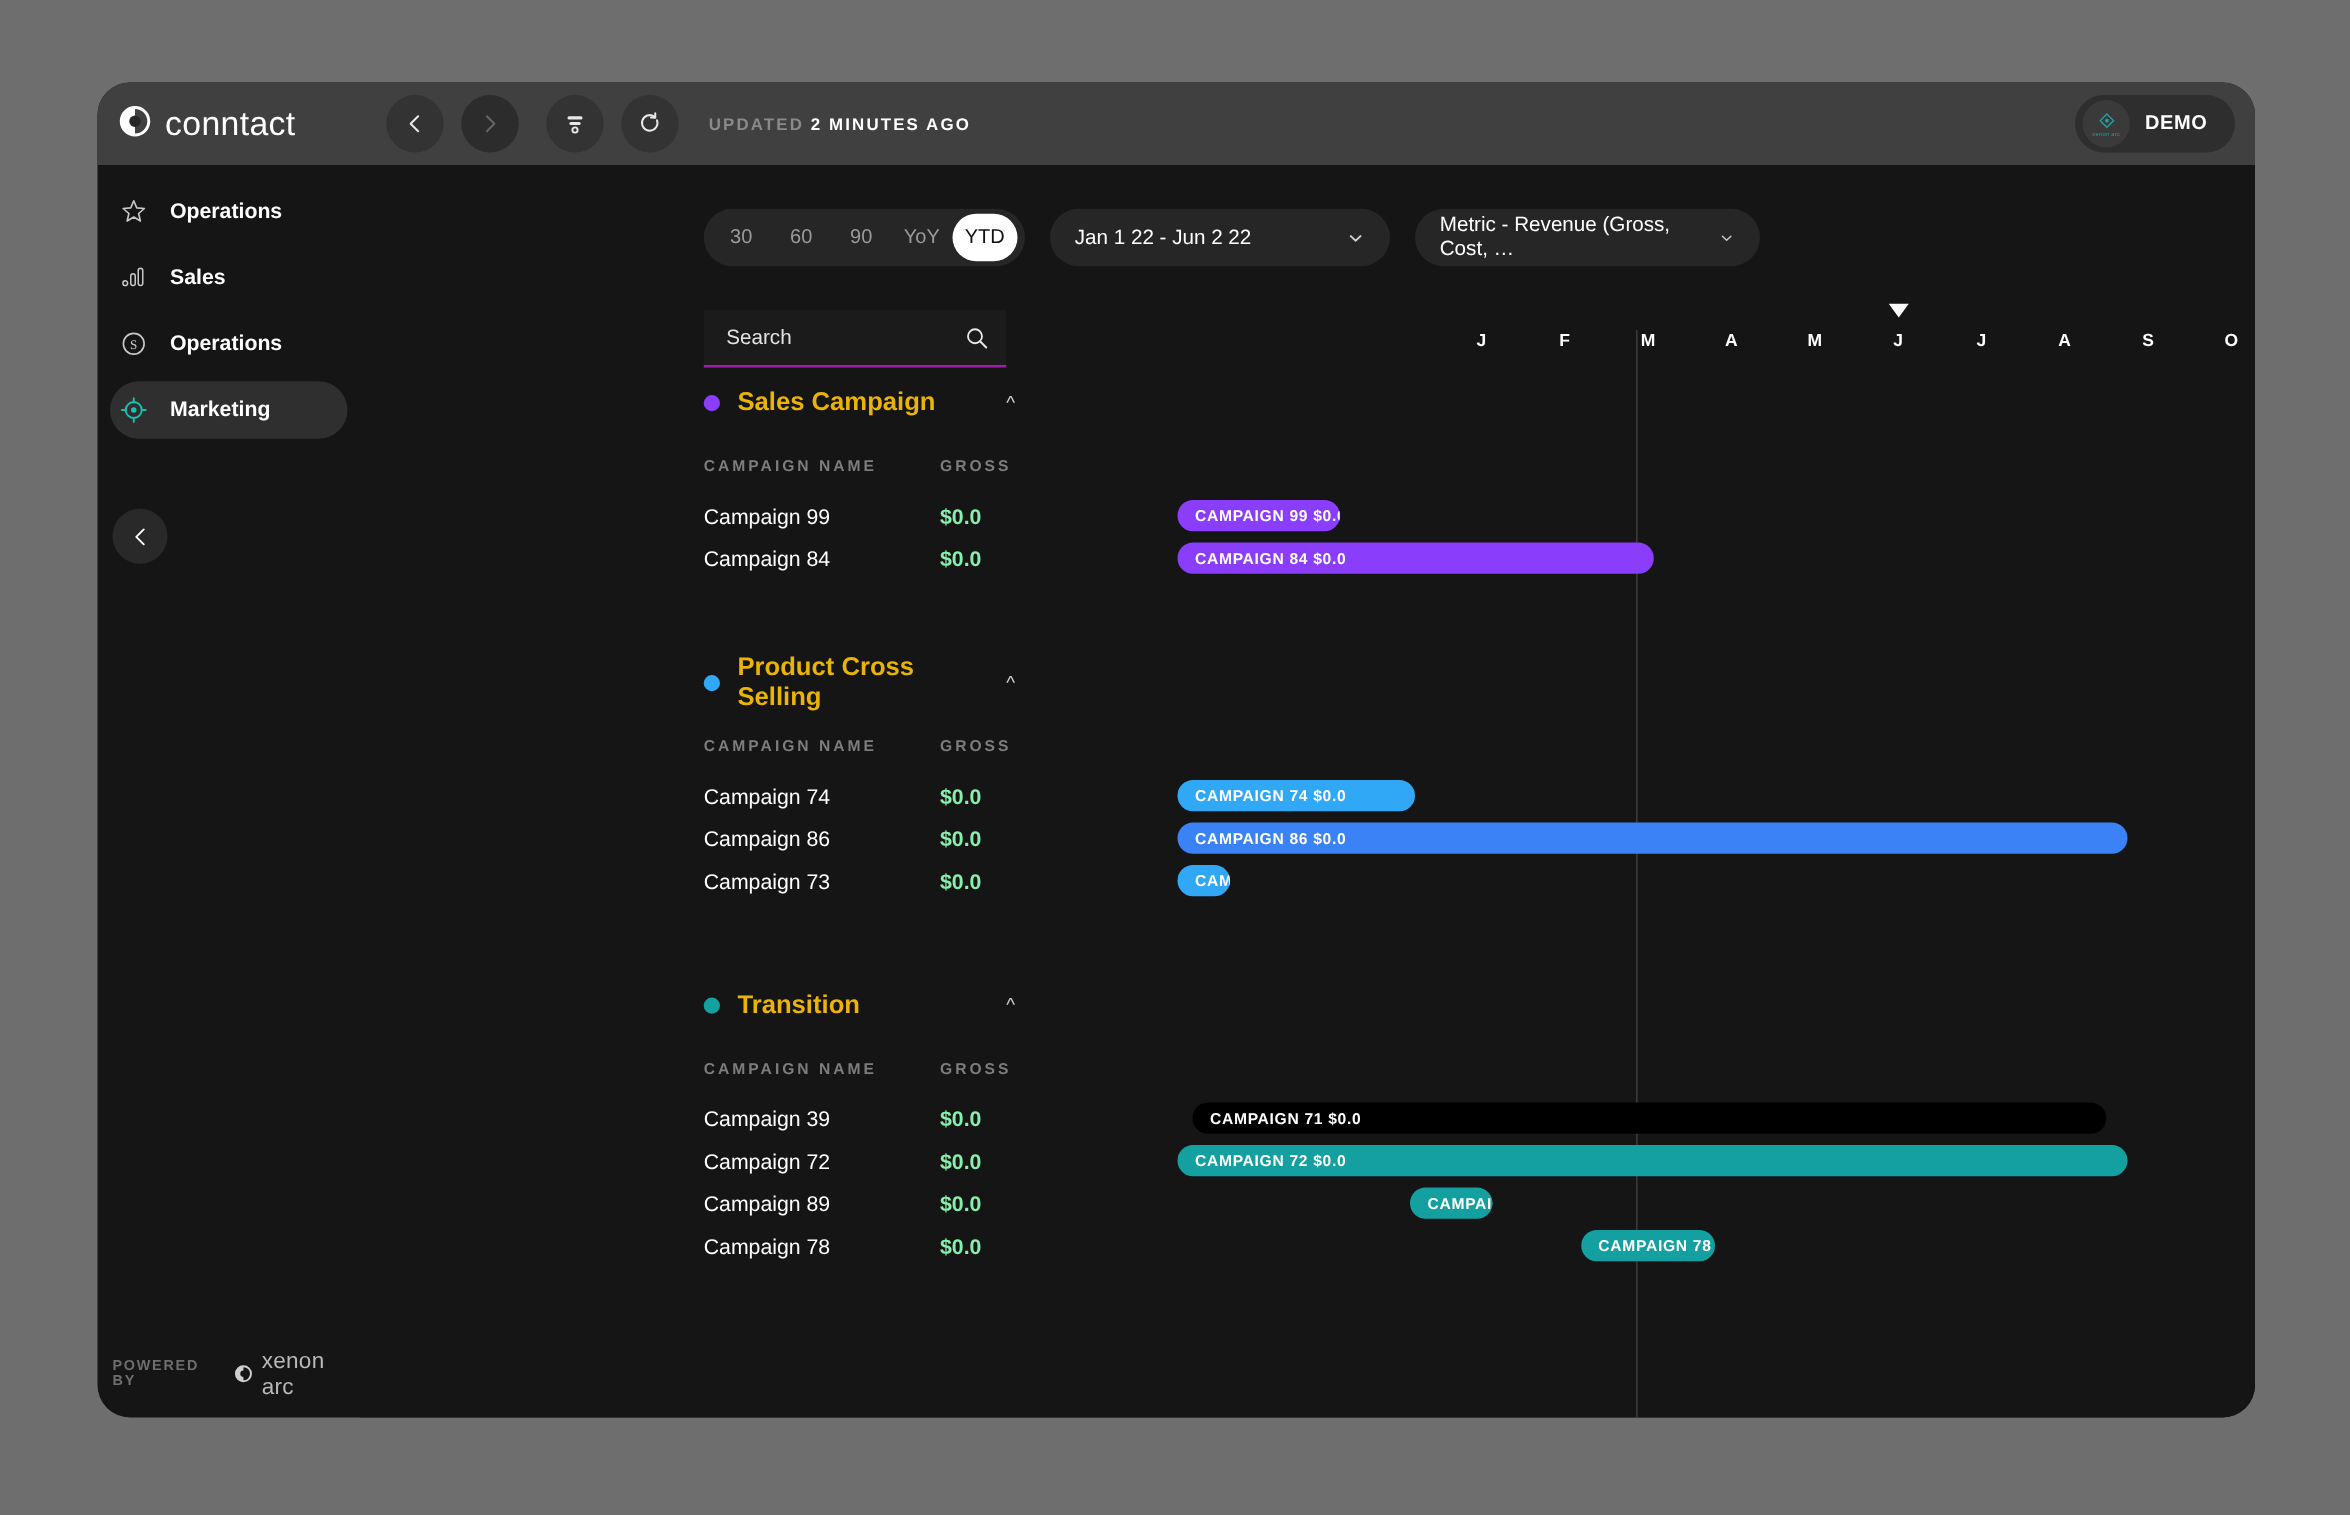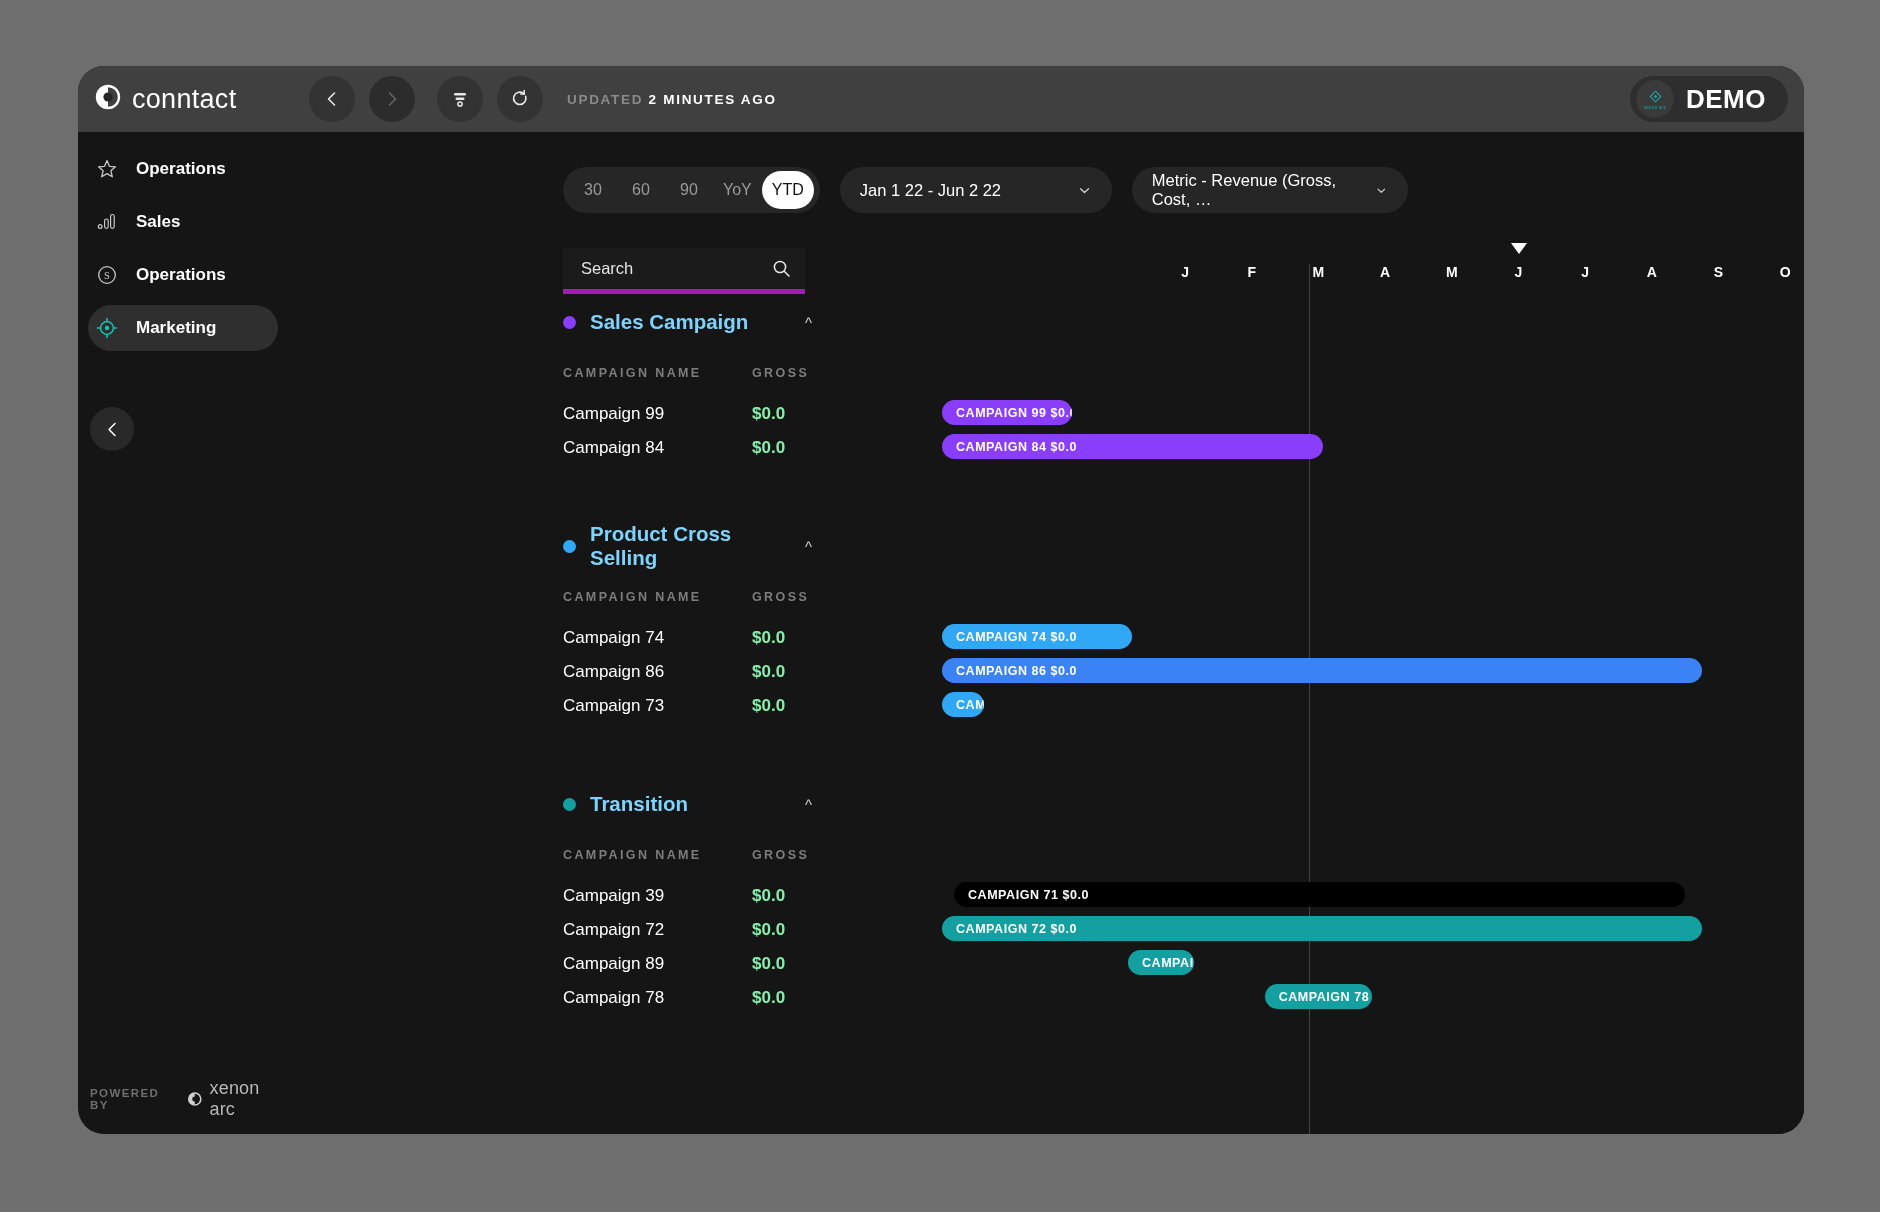--- a/index.html
+++ b/index.html
@@ -89,21 +89,21 @@
     justify-content: center;
     gap: 1px;
   }
   #demo-avatar-text {
     color: #1fa3a3;
     font-size: 4.5px;
     letter-spacing: 0.3px;
   }
   #demo-label {
     color: #ffffff;
-    font-size: 26px;
+    font-size: 16px;
     font-weight: bold;
     letter-spacing: 0.5px;
   }
 
   
   #sidebar {
     position: absolute;
     left: 0; top: 66px;
     width: 210px;
     height: 1002px;
@@ -213,21 +213,21 @@
   #date-dropdown { width: 272px; }
   #metric-dropdown { width: 276px; }
 
   
   #search-box {
     position: absolute;
     left: 275px; top: 116px;
     width: 242px;
     height: 46px;
     background: #1b1b1b;
-    border-bottom: 5px solid #a21caf;
+    border-bottom: 2px solid #a21caf;
     display: flex;
     align-items: center;
     justify-content: space-between;
     padding: 0 14px 0 18px;
   }
   #search-input {
     background: transparent;
     border: none;
     outline: none;
     color: #ffffff;
@@ -285,21 +285,21 @@
     padding-left: 275px;
     height: 40px;
     width: 530px;
   }
   .group-dot {
     width: 13px; height: 13px;
     border-radius: 50%;
     flex: none;
   }
   .group-title {
-    color: #7dd3fc;
+    color: #eab308;
     font-size: 20.5px;
     font-weight: bold;
     flex: 1;
   }
   .group-chevron { color: #cfcfcf; font-size: 15px; margin-right: 6px; }
 
   .col-head {
     position: relative;
     height: 44px;
     margin-top: 14px;

